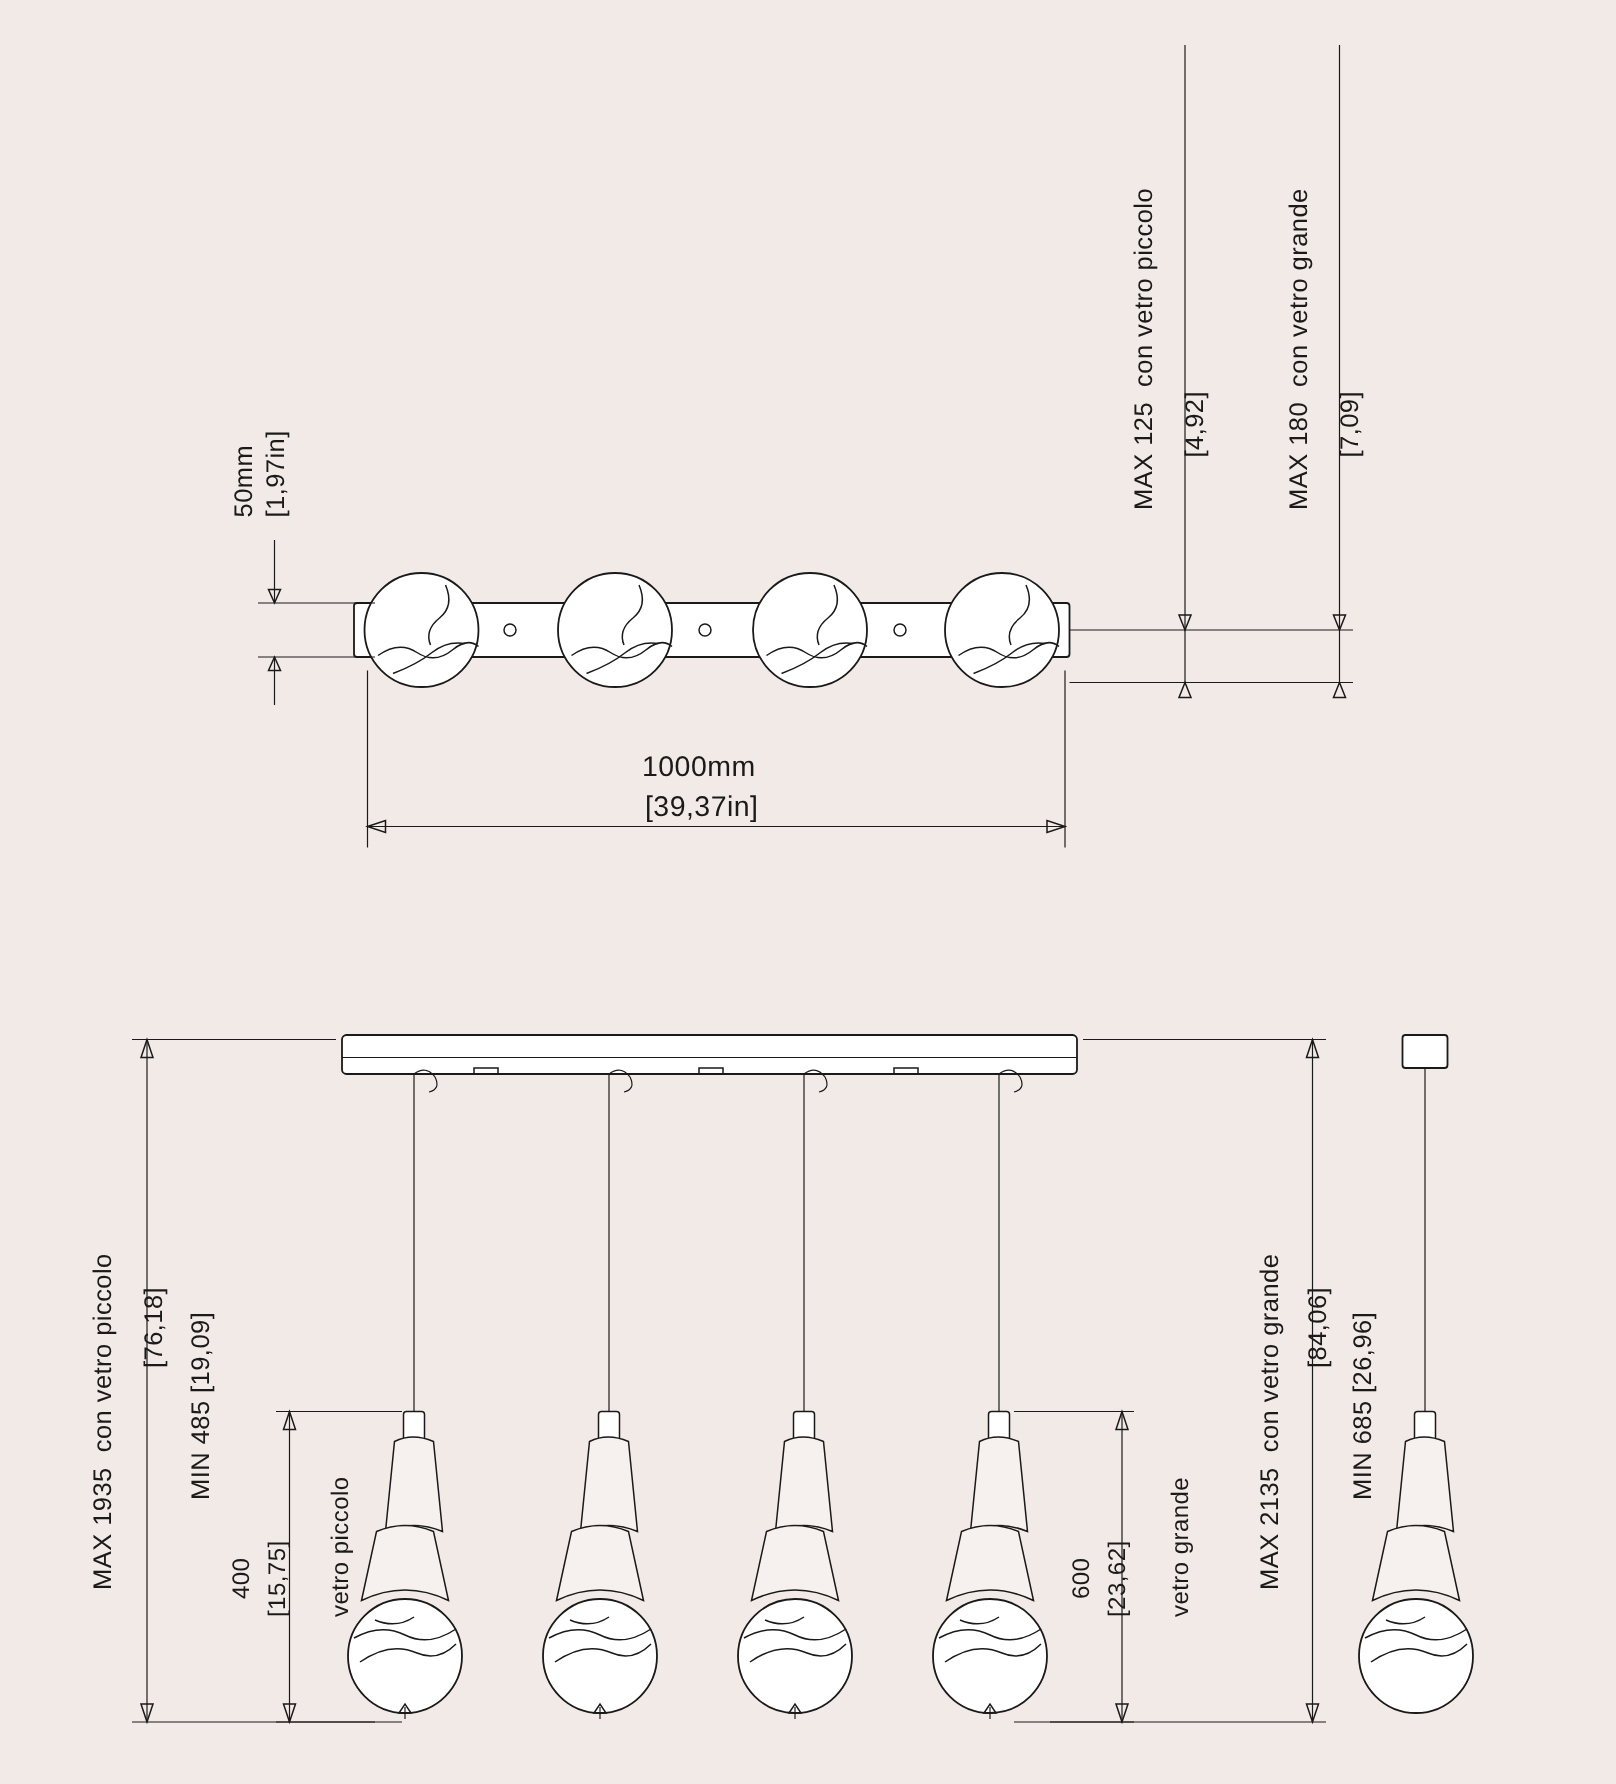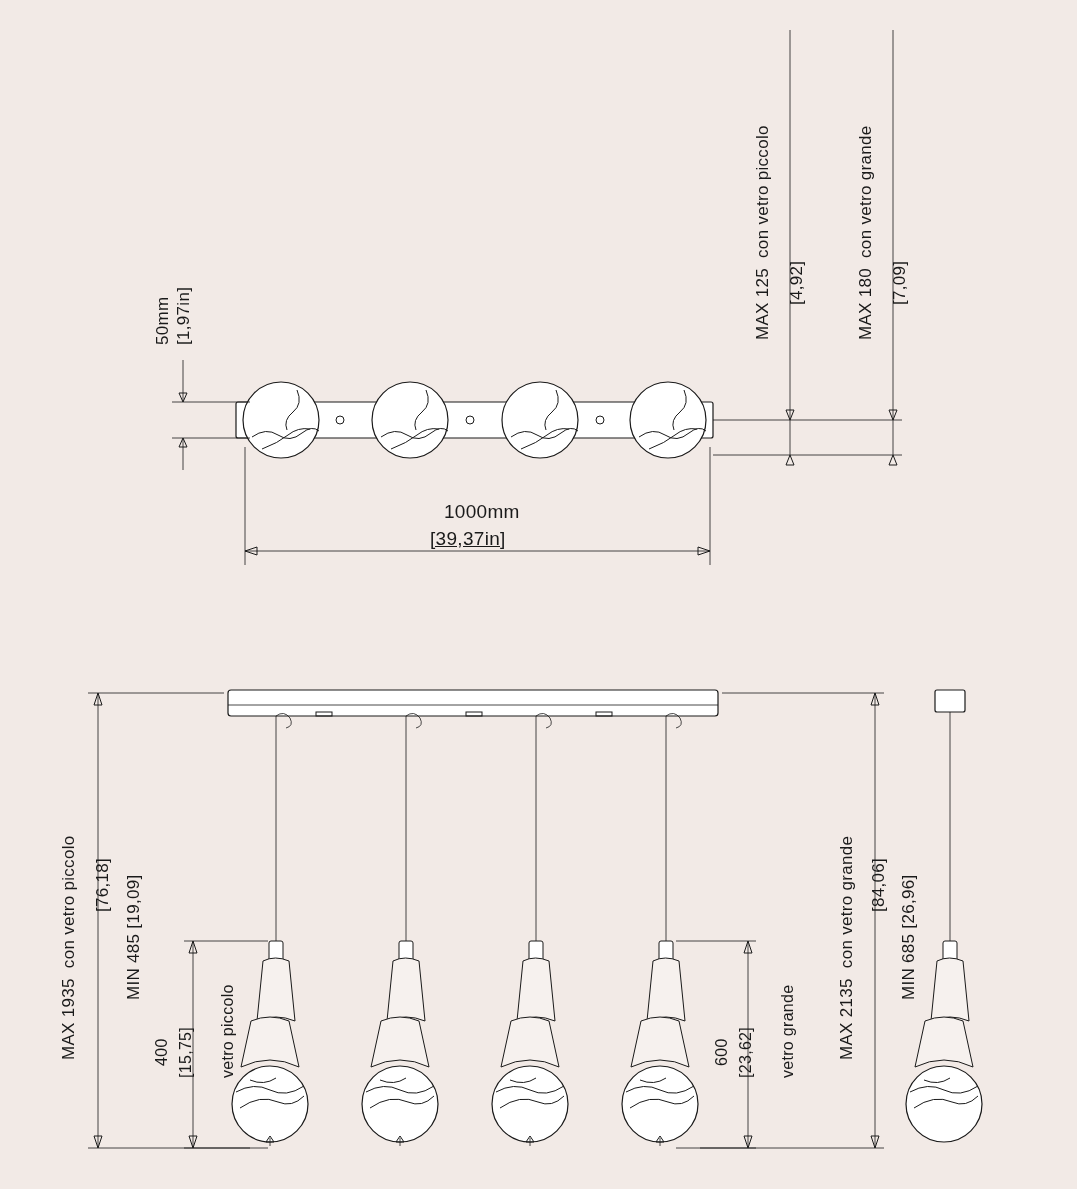--- a/index.html
+++ b/index.html
@@ -211,22 +211,22 @@
     <g class="marble">
       <path d="M910 1092 q18 -10 34 -2 q16 8 34 -4"></path>
       <path d="M914 1108 q20 -14 38 -6 q14 6 26 -6"></path>
       <path d="M924 1080 q14 6 26 -2"></path>
     </g>
   </svg>
 
   <div class="dimtext vert" style="left:152px; top:345px;">50mm
 [1,97in]</div>
 
-  <div class="dimtext" style="left:428px; top:500px; font-size:19px;margin-left:16px;">1000mm</div>
-  <div class="dimtext" style="left:430px; top:527px; font-size:19px;text-decoration:underline;">[39,37in]</div>
+  <div class="dimtext" style="left:428px; top:500px; font-size:19px;">1000mm</div>
+  <div class="dimtext" style="left:430px; top:527px; font-size:19px;">[39,37in]</div>
 
   <div class="dimtext vert" style="left:752px; top:340px;">MAX 125  con vetro piccolo</div>
   <div class="dimtext vert" style="left:786px; top:305px;">[4,92]</div>
 
   <div class="dimtext vert" style="left:855px; top:340px;">MAX 180  con vetro grande</div>
   <div class="dimtext vert" style="left:889px; top:305px;">[7,09]</div>
 
   <div class="dimtext vert" style="left:58px; top:1060px;">MAX 1935  con vetro piccolo</div>
   <div class="dimtext vert" style="left:92px; top:912px;">[76,18]</div>
 

